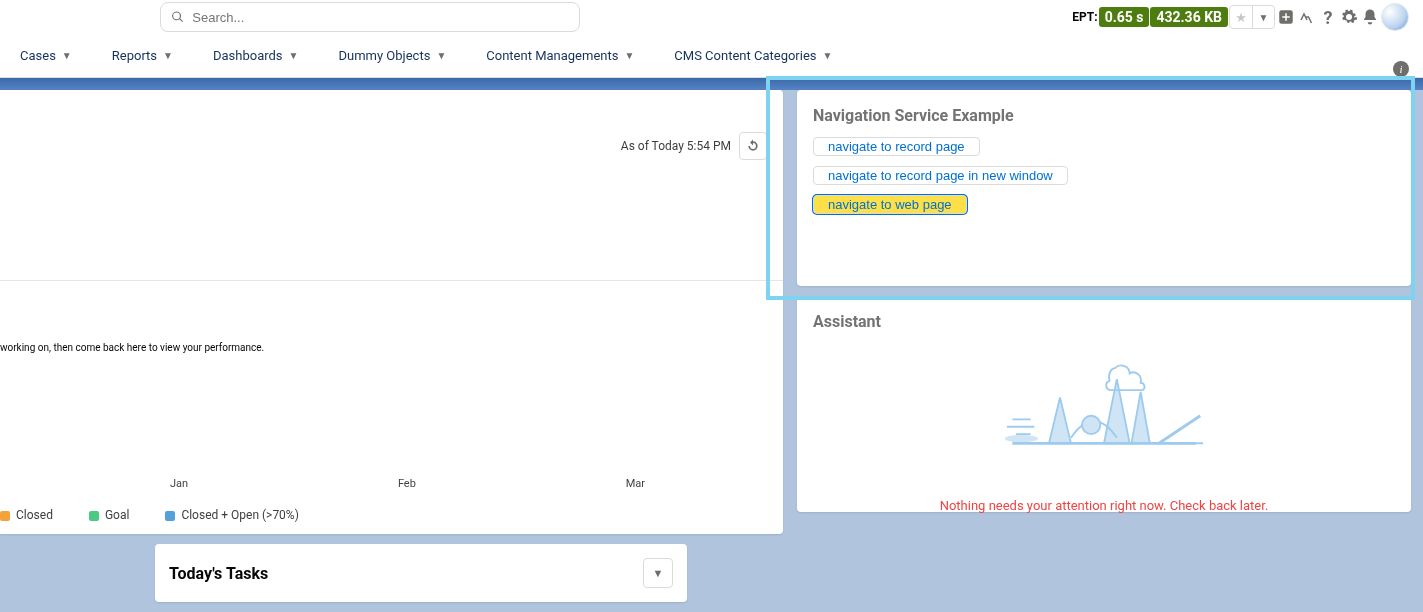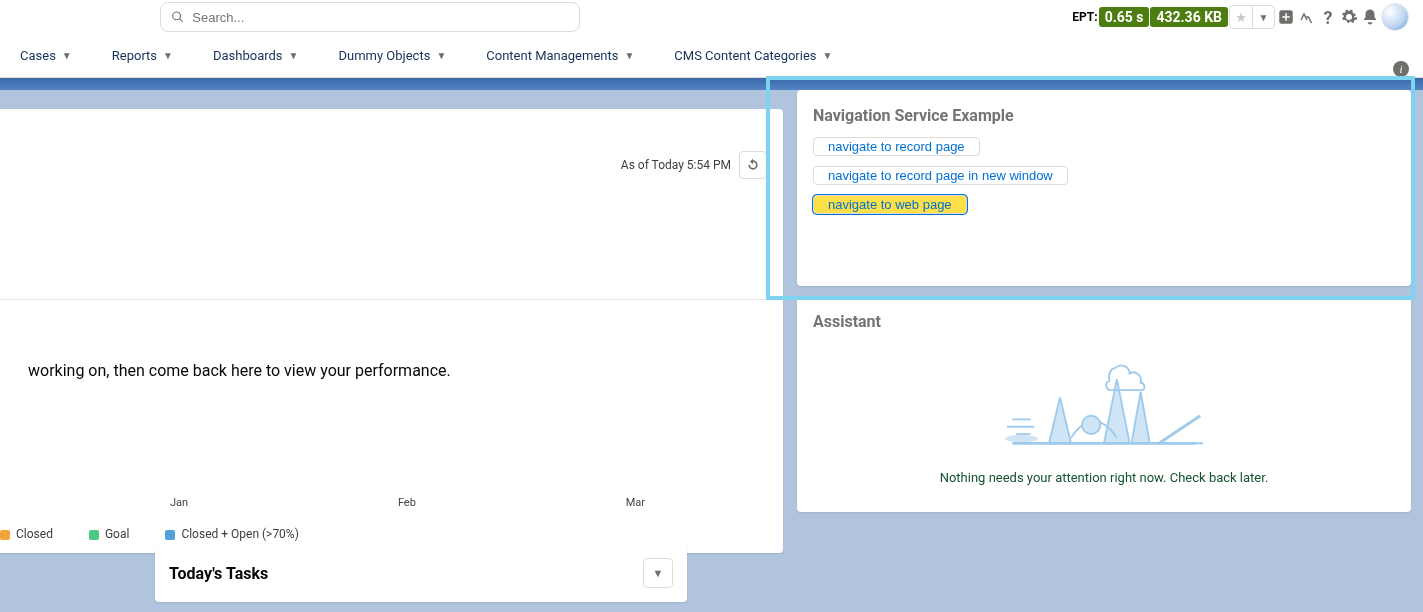--- a/index.html
+++ b/index.html
@@ -25,46 +25,46 @@
 .nav-item .chev { font-size:10px; color:#706e6b;}
 .nav-info { position:absolute; right:14px; width:16px; height:16px; border-radius:50%; background:#706e6b; color:#fff; font-size:11px; display:flex; align-items:center; justify-content:center; font-family:serif; font-style:italic;}
 
 
 .blue-strip { height: 12px; background: linear-gradient(180deg,#2d5fa4,#4b7cc0); opacity:.9;}
 
 
 .main { position:absolute; top:90px; left:0; right:0; bottom:0; }
 
 
-.left-card { position:absolute; left:0; top:0; width:783px; height:444px; background:#fff; border-radius:0 4px 4px 0; box-shadow:0 1px 2px rgba(0,0,0,.1);margin-top:19px;}
+.left-card { position:absolute; left:0; top:0; width:783px; height:444px; background:#fff; border-radius:0 4px 4px 0; box-shadow:0 1px 2px rgba(0,0,0,.1);}
 .left-card .status-row { position:absolute; top:42px; right:16px; display:flex; align-items:center; gap:8px; color:#3e3e3c; font-size:12px;}
 .refresh-btn { width:28px; height:28px; border:1px solid #dddbda; border-radius:4px; background:#fff; display:flex; align-items:center; justify-content:center;}
 .refresh-btn svg{width:14px;height:14px;fill:#706e6b;}
 .left-card .hr1 { position:absolute; left:0; right:0; top:190px; border-top:1px solid #e5e5e5;}
-.left-card .perf-text { position:absolute; left:0; top:252px; color:#080707; font-size:16px;padding-left:28px;}
+.left-card .perf-text { position:absolute; left:0; top:252px; color:#080707; font-size:10px;}
 .chart-axis { position:absolute; left:0; right:18px; bottom:44px; display:flex; justify-content:space-between; padding:0 120px 0 170px; font-size:11px; color:#444;}
 .legend { position:absolute; left:0; bottom:12px; display:flex; gap:36px; align-items:center; font-size:12px; color:#3e3e3c;}
 .legend .swatch{width:10px;height:10px;border-radius:2px;display:inline-block;margin-right:6px;vertical-align:middle;}
 
 
 .tasks-card { position:absolute; left:155px; top:454px; width:532px; height:58px; background:#fff; border-radius:4px; box-shadow:0 1px 2px rgba(0,0,0,.1); display:flex; align-items:center; justify-content:space-between; padding:0 14px;}
 .tasks-card h3 { font-size:16px; font-weight:700; color:#080707;}
 .small-caret-btn{ width:30px; height:30px; border:1px solid #dddbda; border-radius:4px; background:#fff; display:flex; align-items:center; justify-content:center; font-size:11px; color:#706e6b;}
 
 
 .right-card { position:absolute; background:#fff; border-radius:4px; box-shadow:0 1px 2px rgba(0,0,0,.1); padding:16px;}
 .nav-example { left:797px; top:0; right:12px; height:196px;}
 .highlight-box { position:absolute; left:766px; top:-14px; right:8px; height:224px; border:4px solid #7ed3f0; pointer-events:none; z-index:5;}
 .nav-example h3, .assistant h3 { font-size:16px; font-weight:700; color:#737373; margin-bottom:12px;}
 .btn-outline { display:inline-block; border:1px solid #dddbda; border-radius:4px; padding:1px 14px; color:#0070d2; font-size:13px; background:#fff; margin-bottom:10px; cursor:pointer;}
 .btn-outline.focused { box-shadow:0 0 0 1px #0070d2; background:#fde047;}
 .assistant { left:797px; top:206px; right:12px; height:216px; text-align:center;}
 .assistant h3{ text-align:left;}
 .assistant .illus{ width:220px; height:110px; margin:4px auto 10px;}
-.assistant p{ font-size:13px; color:#14532d;}
+.assistant p{ font-size:13px; color:#ef4444;margin-top:28px;}
 </style>
 </head>
 <body>
 
 <div class="header-bar">
   <div class="search-box">
     <svg class="icon" viewBox="0 0 24 24">
         <path d="M10 2a8 8 0 105.3 14l5 5 1.4-1.4-5-5A8 8 0 0010 2zm0 2a6 6 0 110 12 6 6 0 010-12z"></path>
       </svg>
     <input placeholder="Search..." style="">

